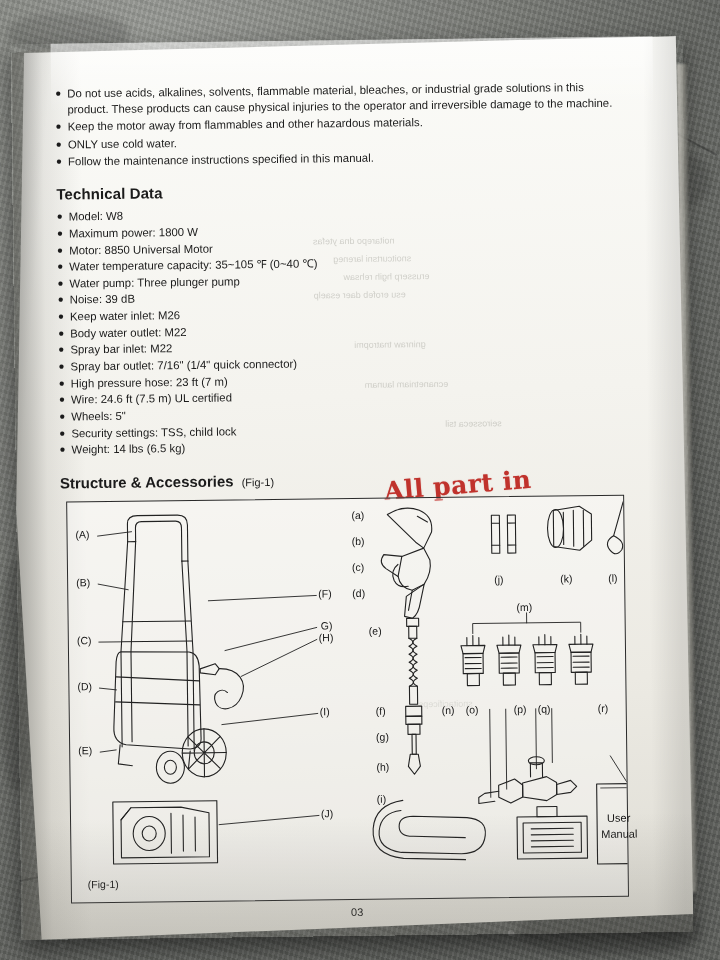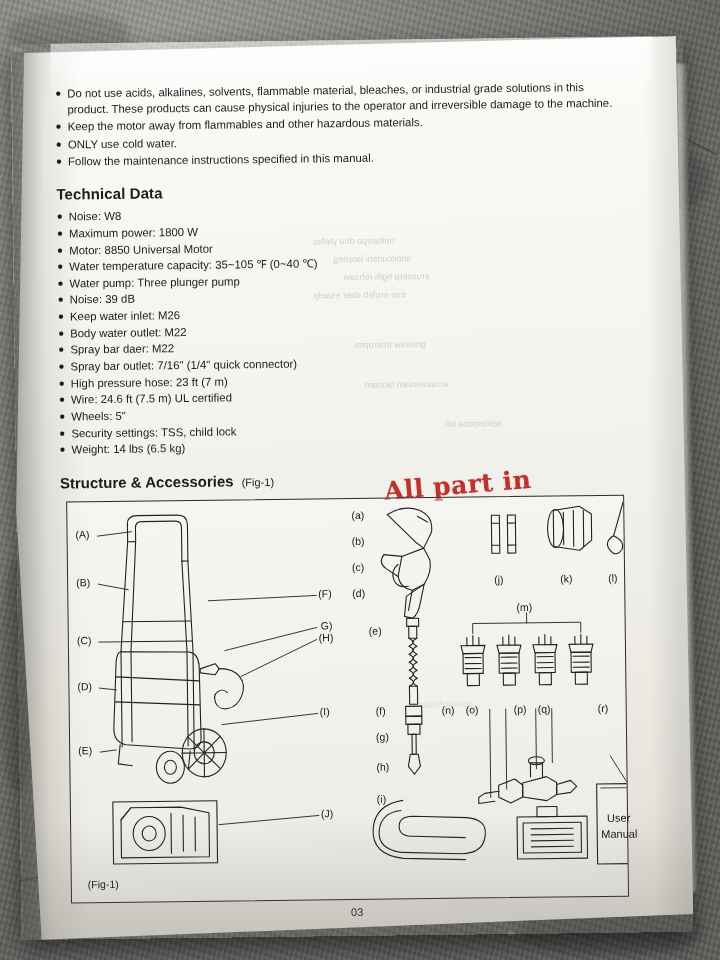--- a/index.html
+++ b/index.html
@@ -247,21 +247,21 @@
           <span class="dot">●</span>
           <span class="btext">Follow the maintenance instructions specified in this manual.</span>
         </div>
       </div>
 
       <h2 class="section">Technical Data</h2>
 
       <div class="spec-list">
         <div class="spec">
             <span class="dot">●</span>
-            <span>Noise: W8</span>
+            <span>Model: W8</span>
           </div>
         <div class="spec">
             <span class="dot">●</span>
             <span>Maximum power: 1800 W</span>
           </div>
         <div class="spec">
             <span class="dot">●</span>
             <span>Motor: 8850 Universal Motor</span>
           </div>
         <div class="spec">
@@ -279,21 +279,21 @@
         <div class="spec">
             <span class="dot">●</span>
             <span>Keep water inlet: M26</span>
           </div>
         <div class="spec">
             <span class="dot">●</span>
             <span>Body water outlet: M22</span>
           </div>
         <div class="spec">
             <span class="dot">●</span>
-            <span>Spray bar daer: M22</span>
+            <span>Spray bar inlet: M22</span>
           </div>
         <div class="spec">
             <span class="dot">●</span>
             <span>Spray bar outlet: 7/16" (1/4" quick connector)</span>
           </div>
         <div class="spec">
             <span class="dot">●</span>
             <span>High pressure hose: 23 ft (7 m)</span>
           </div>
         <div class="spec">

